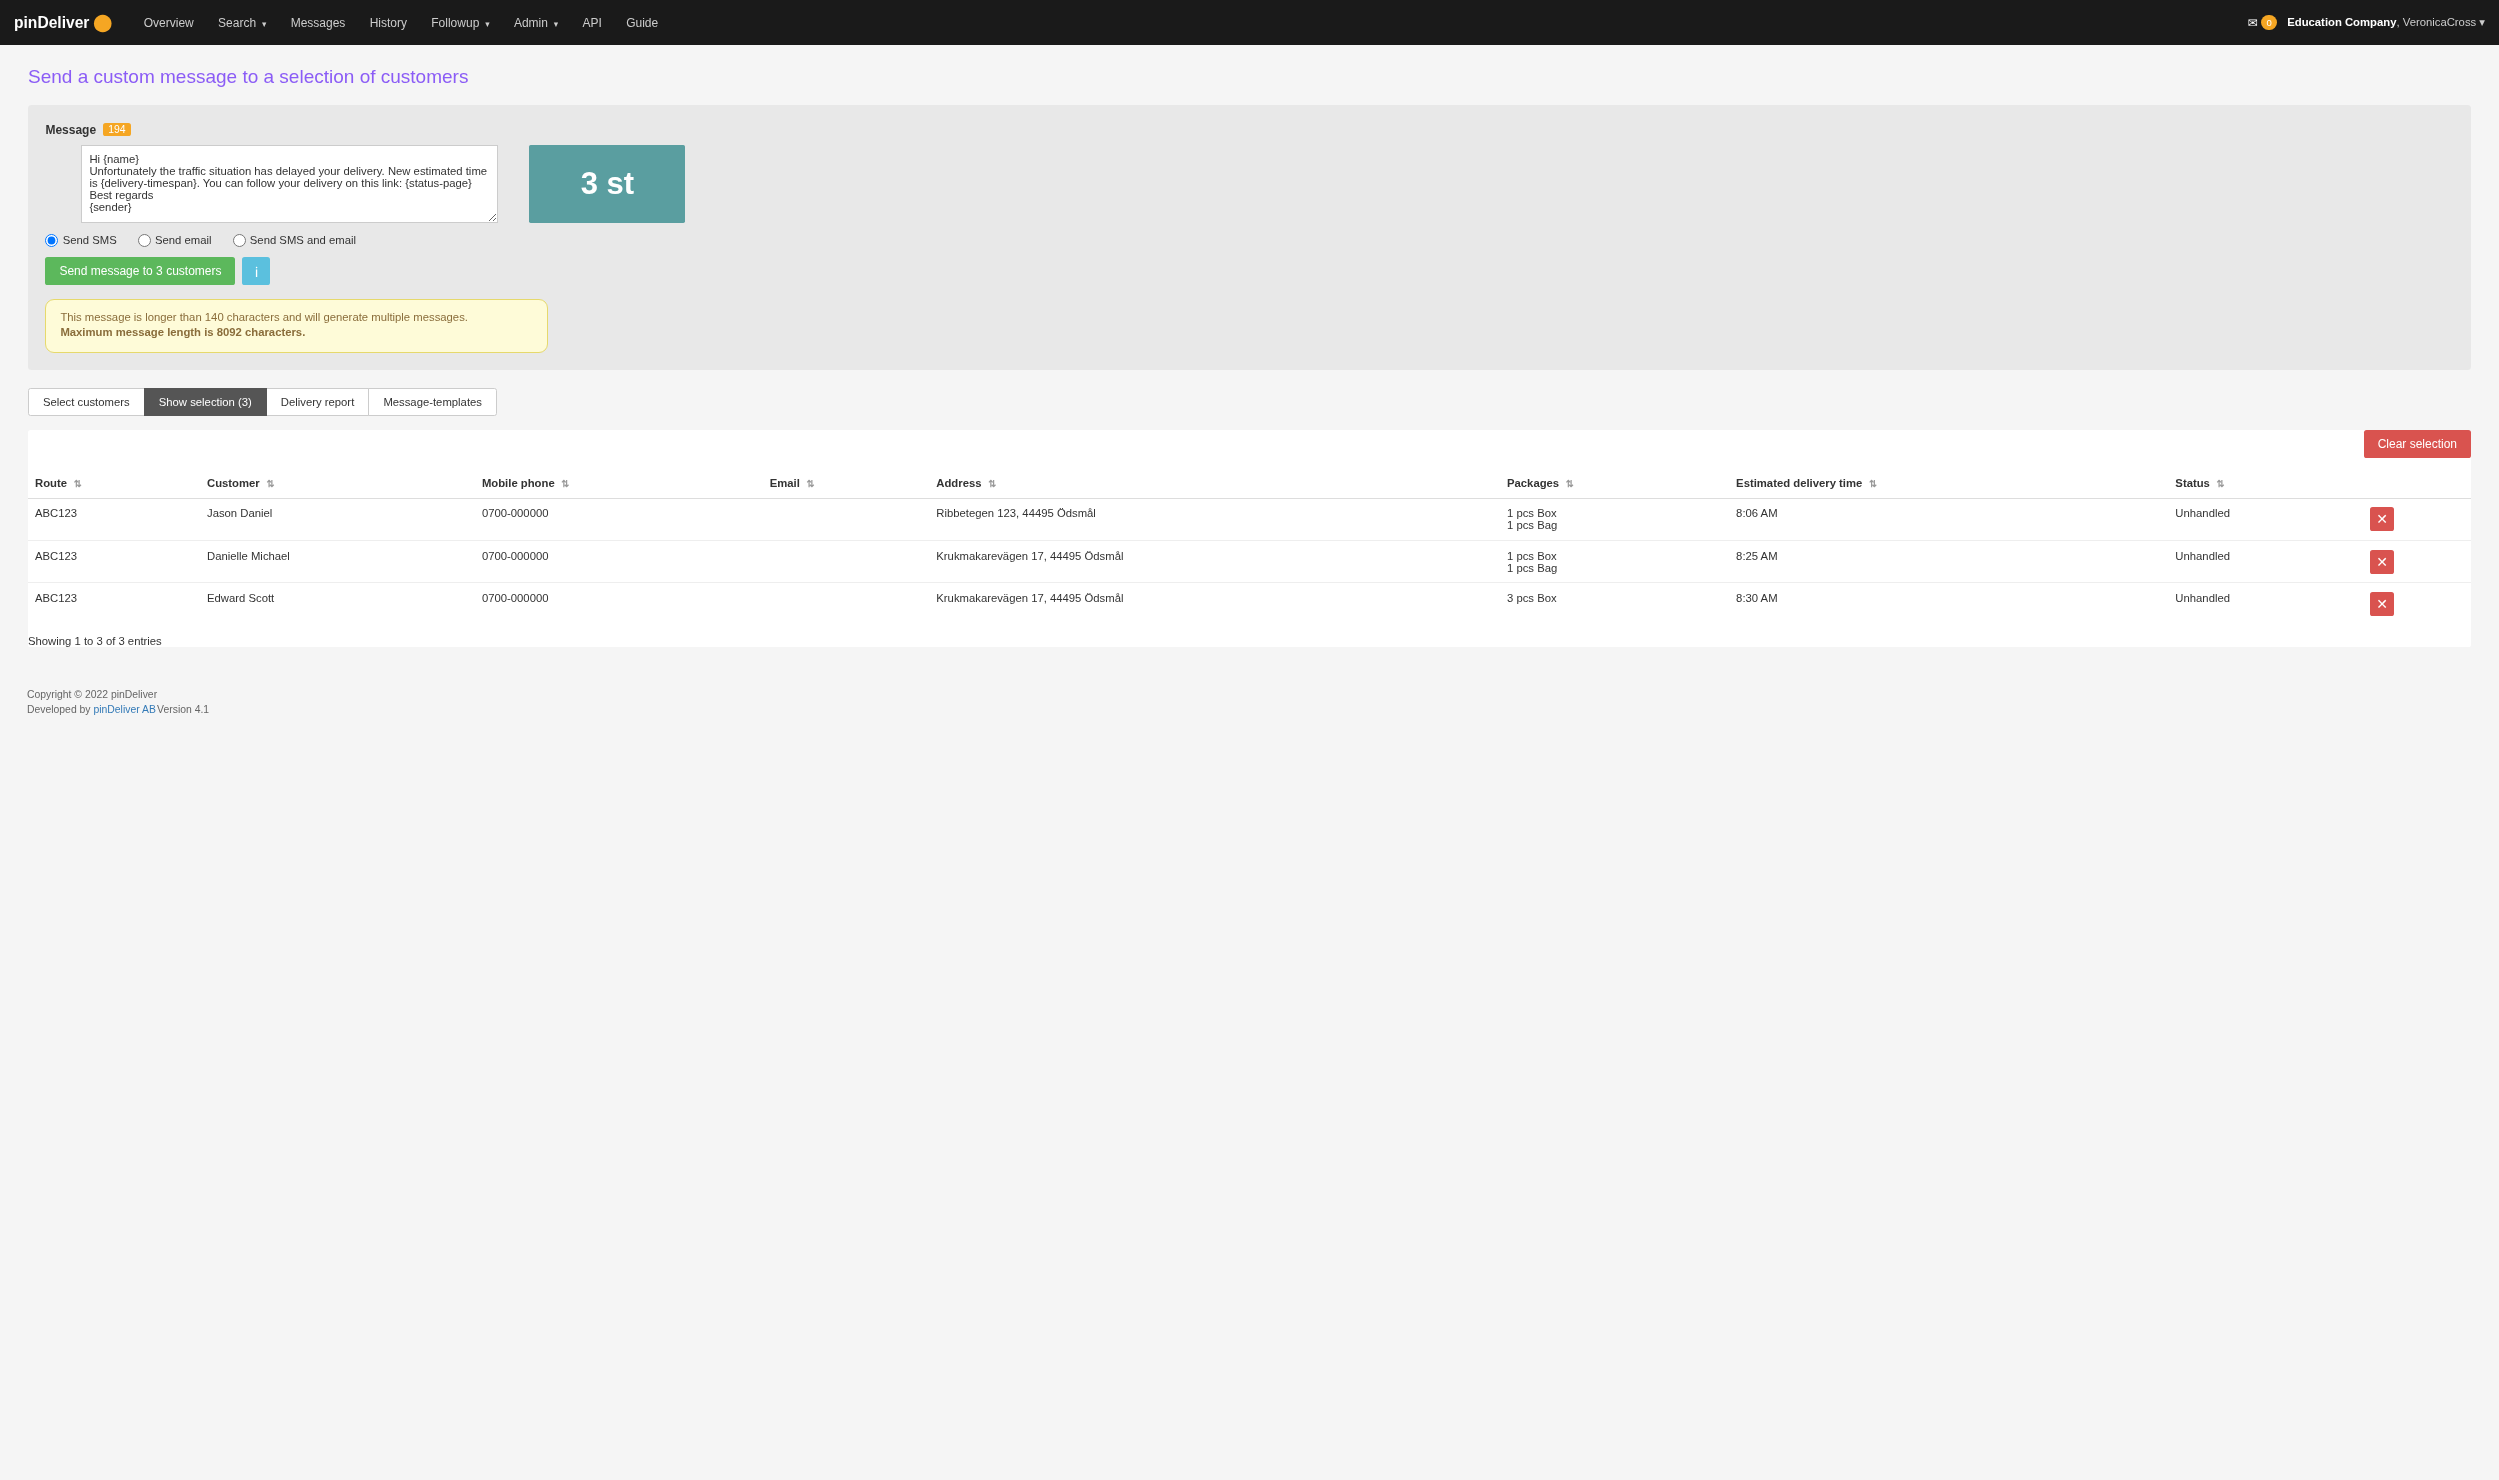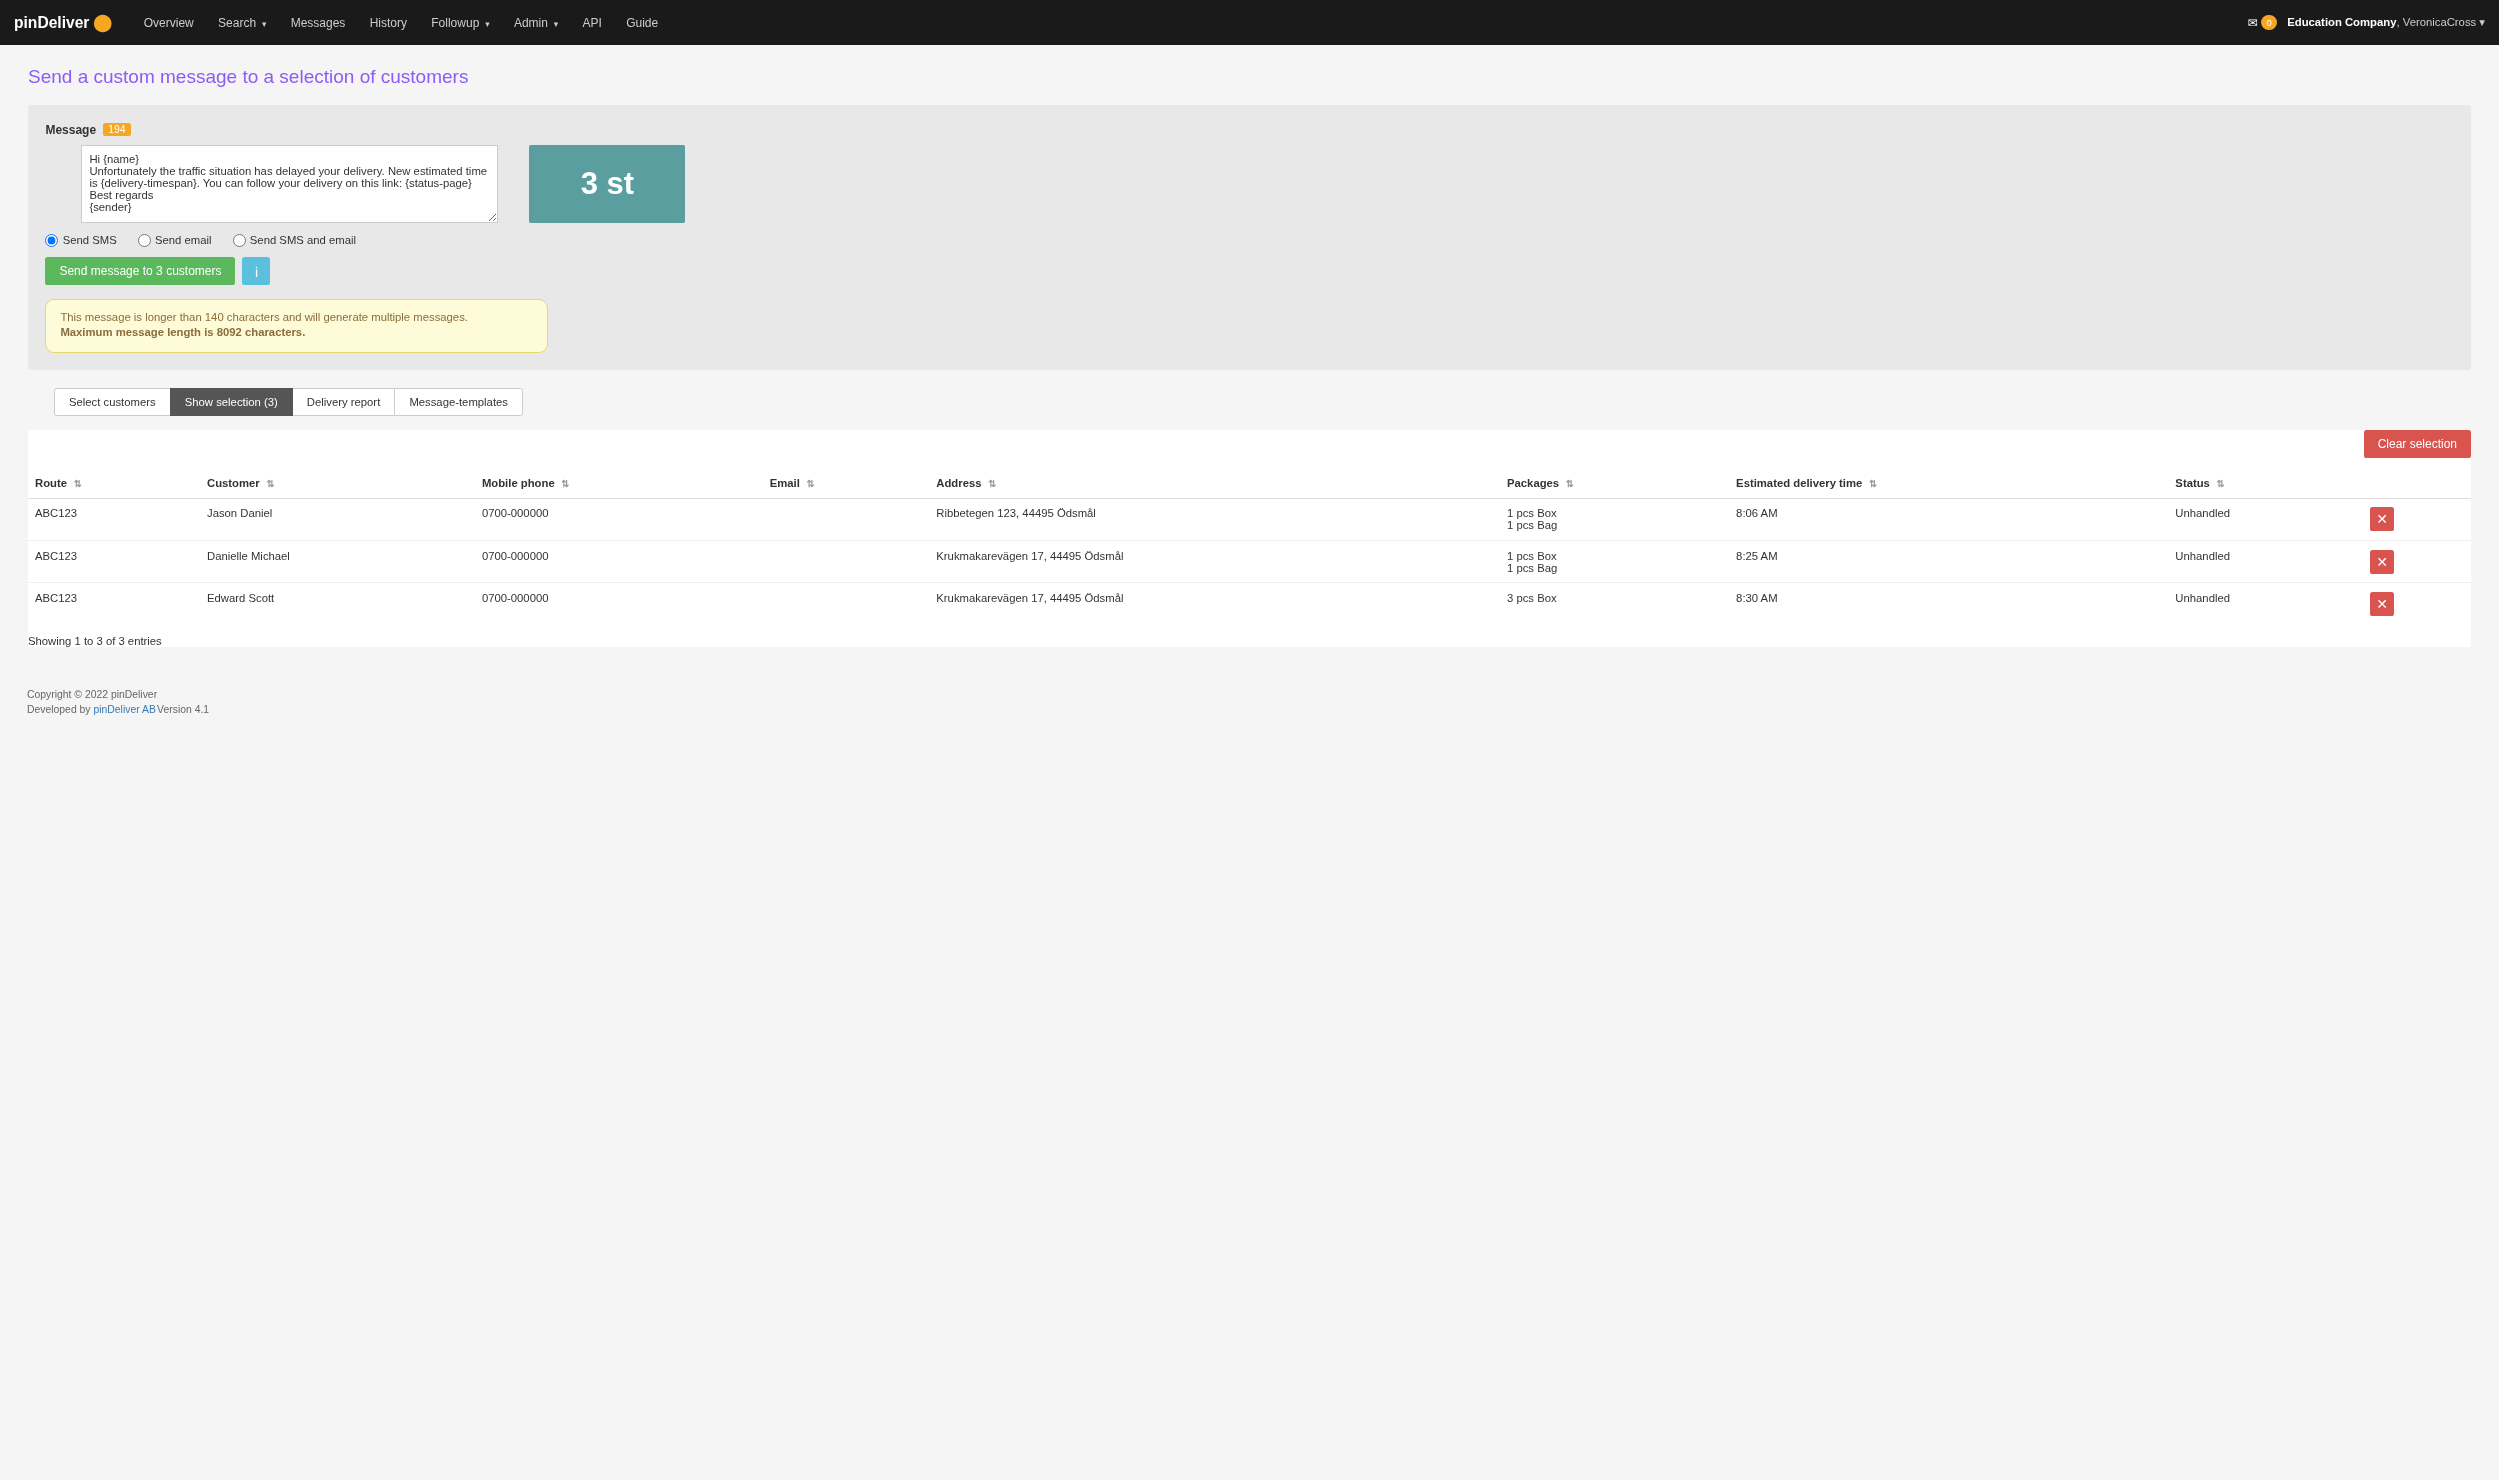--- a/index.html
+++ b/index.html
@@ -205,21 +205,21 @@
     }
     .tab-btn {
       padding: 7px 14px;
       border: 0.9px solid #ccc;
       background: #fff;
       cursor: pointer;
       font-size: 11.3px;
       margin-right: -0.9px;
       color: #333;
     }
-    .tab-btn:first-child { border-radius: 2.6px 0 0 2.6px; margin-left: 26px; }
+    .tab-btn:first-child { border-radius: 2.6px 0 0 2.6px; }
     .tab-btn:last-child { border-radius: 0 2.6px 2.6px 0; }
     .tab-btn.active {
       background: #555;
       color: #fff;
       border-color: #555;
       z-index: 1;
     }
 
     
     .table-section {

